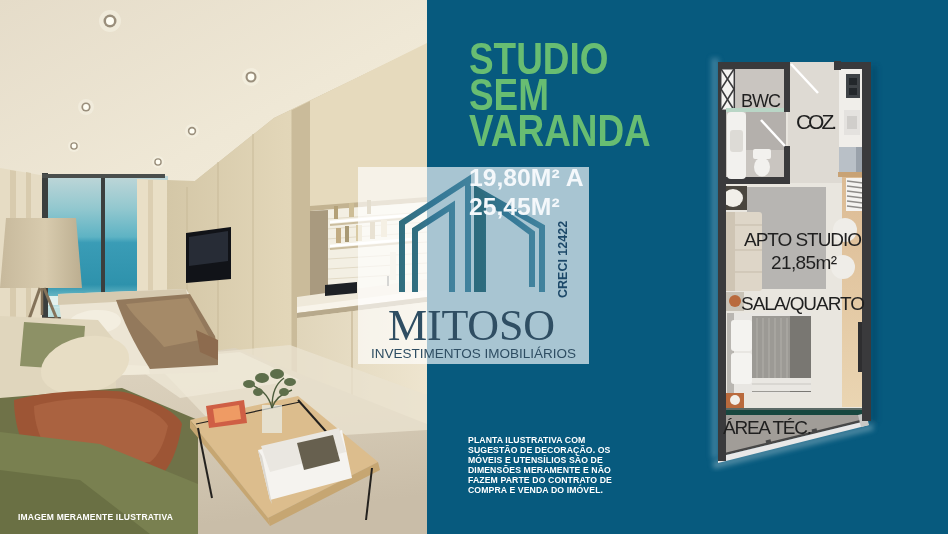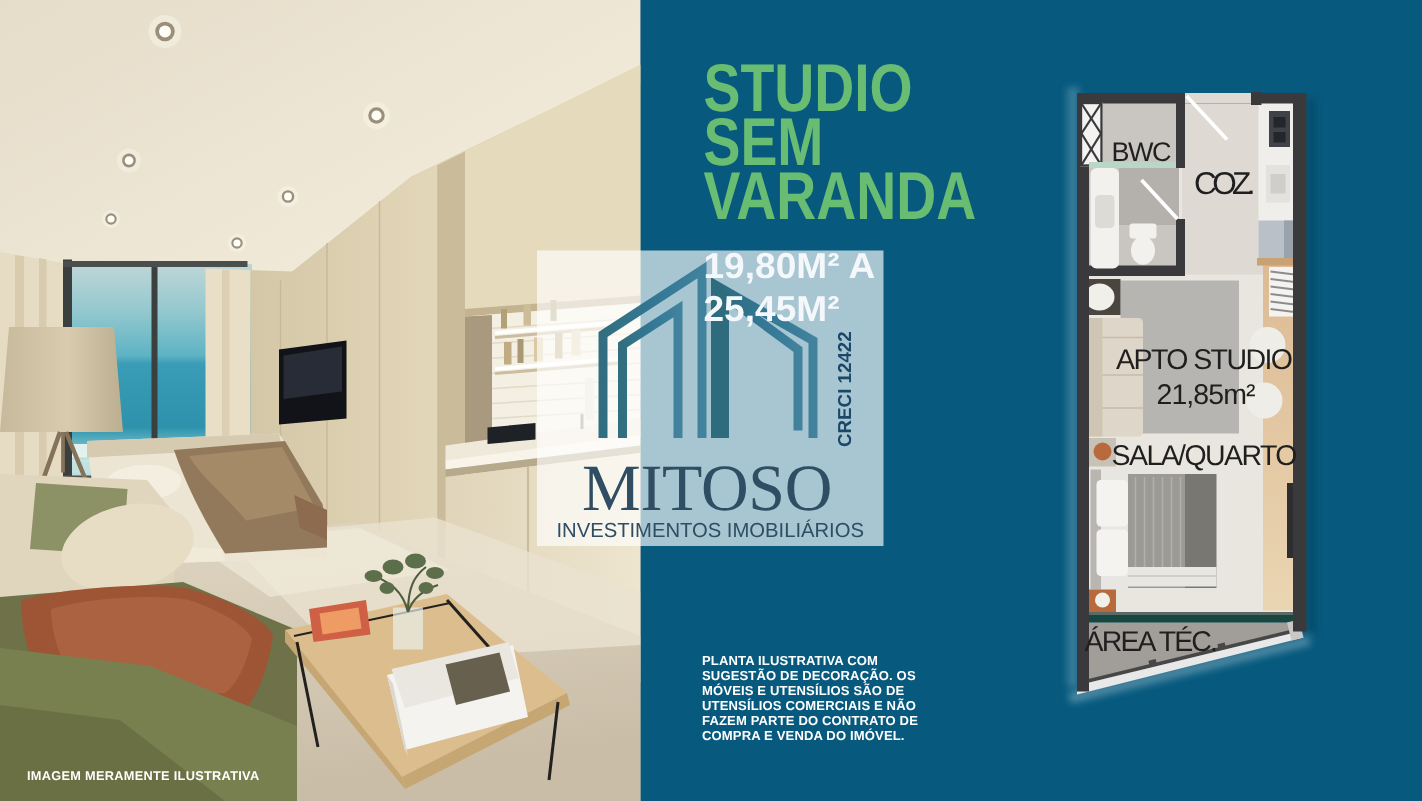--- a/index.html
+++ b/index.html
@@ -243,21 +243,21 @@
     <text x="30" y="173" font-family="Liberation Serif, serif" font-size="44" fill="#2f4e63" textLength="167">MITOSO</text>
     <text x="13" y="191" font-family="Liberation Sans, sans-serif" font-size="13.5" fill="#2f4e63" textLength="205">INVESTIMENTOS IMOBILIÁRIOS</text>
   </svg>
 
   <div class="abs" style="left:556px;top:222px;width:14px;height:76px;">
     <div style="transform:rotate(-90deg) translate(-76px,0);transform-origin:0 0;width:76px;font-size:12.5px;font-weight:bold;color:#1c4868;white-space:nowrap;">CRECI 12422</div>
   </div>
 
   <div class="abs" style="left:469px;top:164px;color:#f4f8fb;font-weight:bold;font-size:24px;line-height:28.5px;transform:scaleX(1.03);transform-origin:0 0;">19,80M² A<br>25,45M²</div>
 
-  <div class="abs" style="left:468px;top:435px;width:152px;color:#ffffff;font-size:8.7px;line-height:10px;font-weight:bold;letter-spacing:0.1px;">PLANTA ILUSTRATIVA COM SUGESTÃO DE DECORAÇÃO. OS MÓVEIS E UTENSÍLIOS SÃO DE UTENSÍLIOS COMERCIAIS E NÃO FAZEM PARTE DO CONTRATO DE COMPRA E VENDA DO IMÓVEL.</div>
+  <div class="abs" style="left:468px;top:435px;width:152px;color:#ffffff;font-size:8.7px;line-height:10px;font-weight:bold;letter-spacing:0.1px;">PLANTA ILUSTRATIVA COM SUGESTÃO DE DECORAÇÃO. OS MÓVEIS E UTENSÍLIOS SÃO DE DIMENSÕES MERAMENTE E NÃO FAZEM PARTE DO CONTRATO DE COMPRA E VENDA DO IMÓVEL.</div>
 
   <svg class="abs" style="left:700px;top:52px;" width="190" height="420" viewBox="700 52 190 420">
     <defs>
       <linearGradient id="wood" x1="0" y1="0" x2="0" y2="1">
         <stop offset="0" stop-color="#dcbb94"></stop>
           <stop offset="1" stop-color="#ead5b2"></stop>
       </linearGradient>
     </defs>
     <defs>
       <filter id="pblur" x="-30%" y="-10%" width="160%" height="120%">

